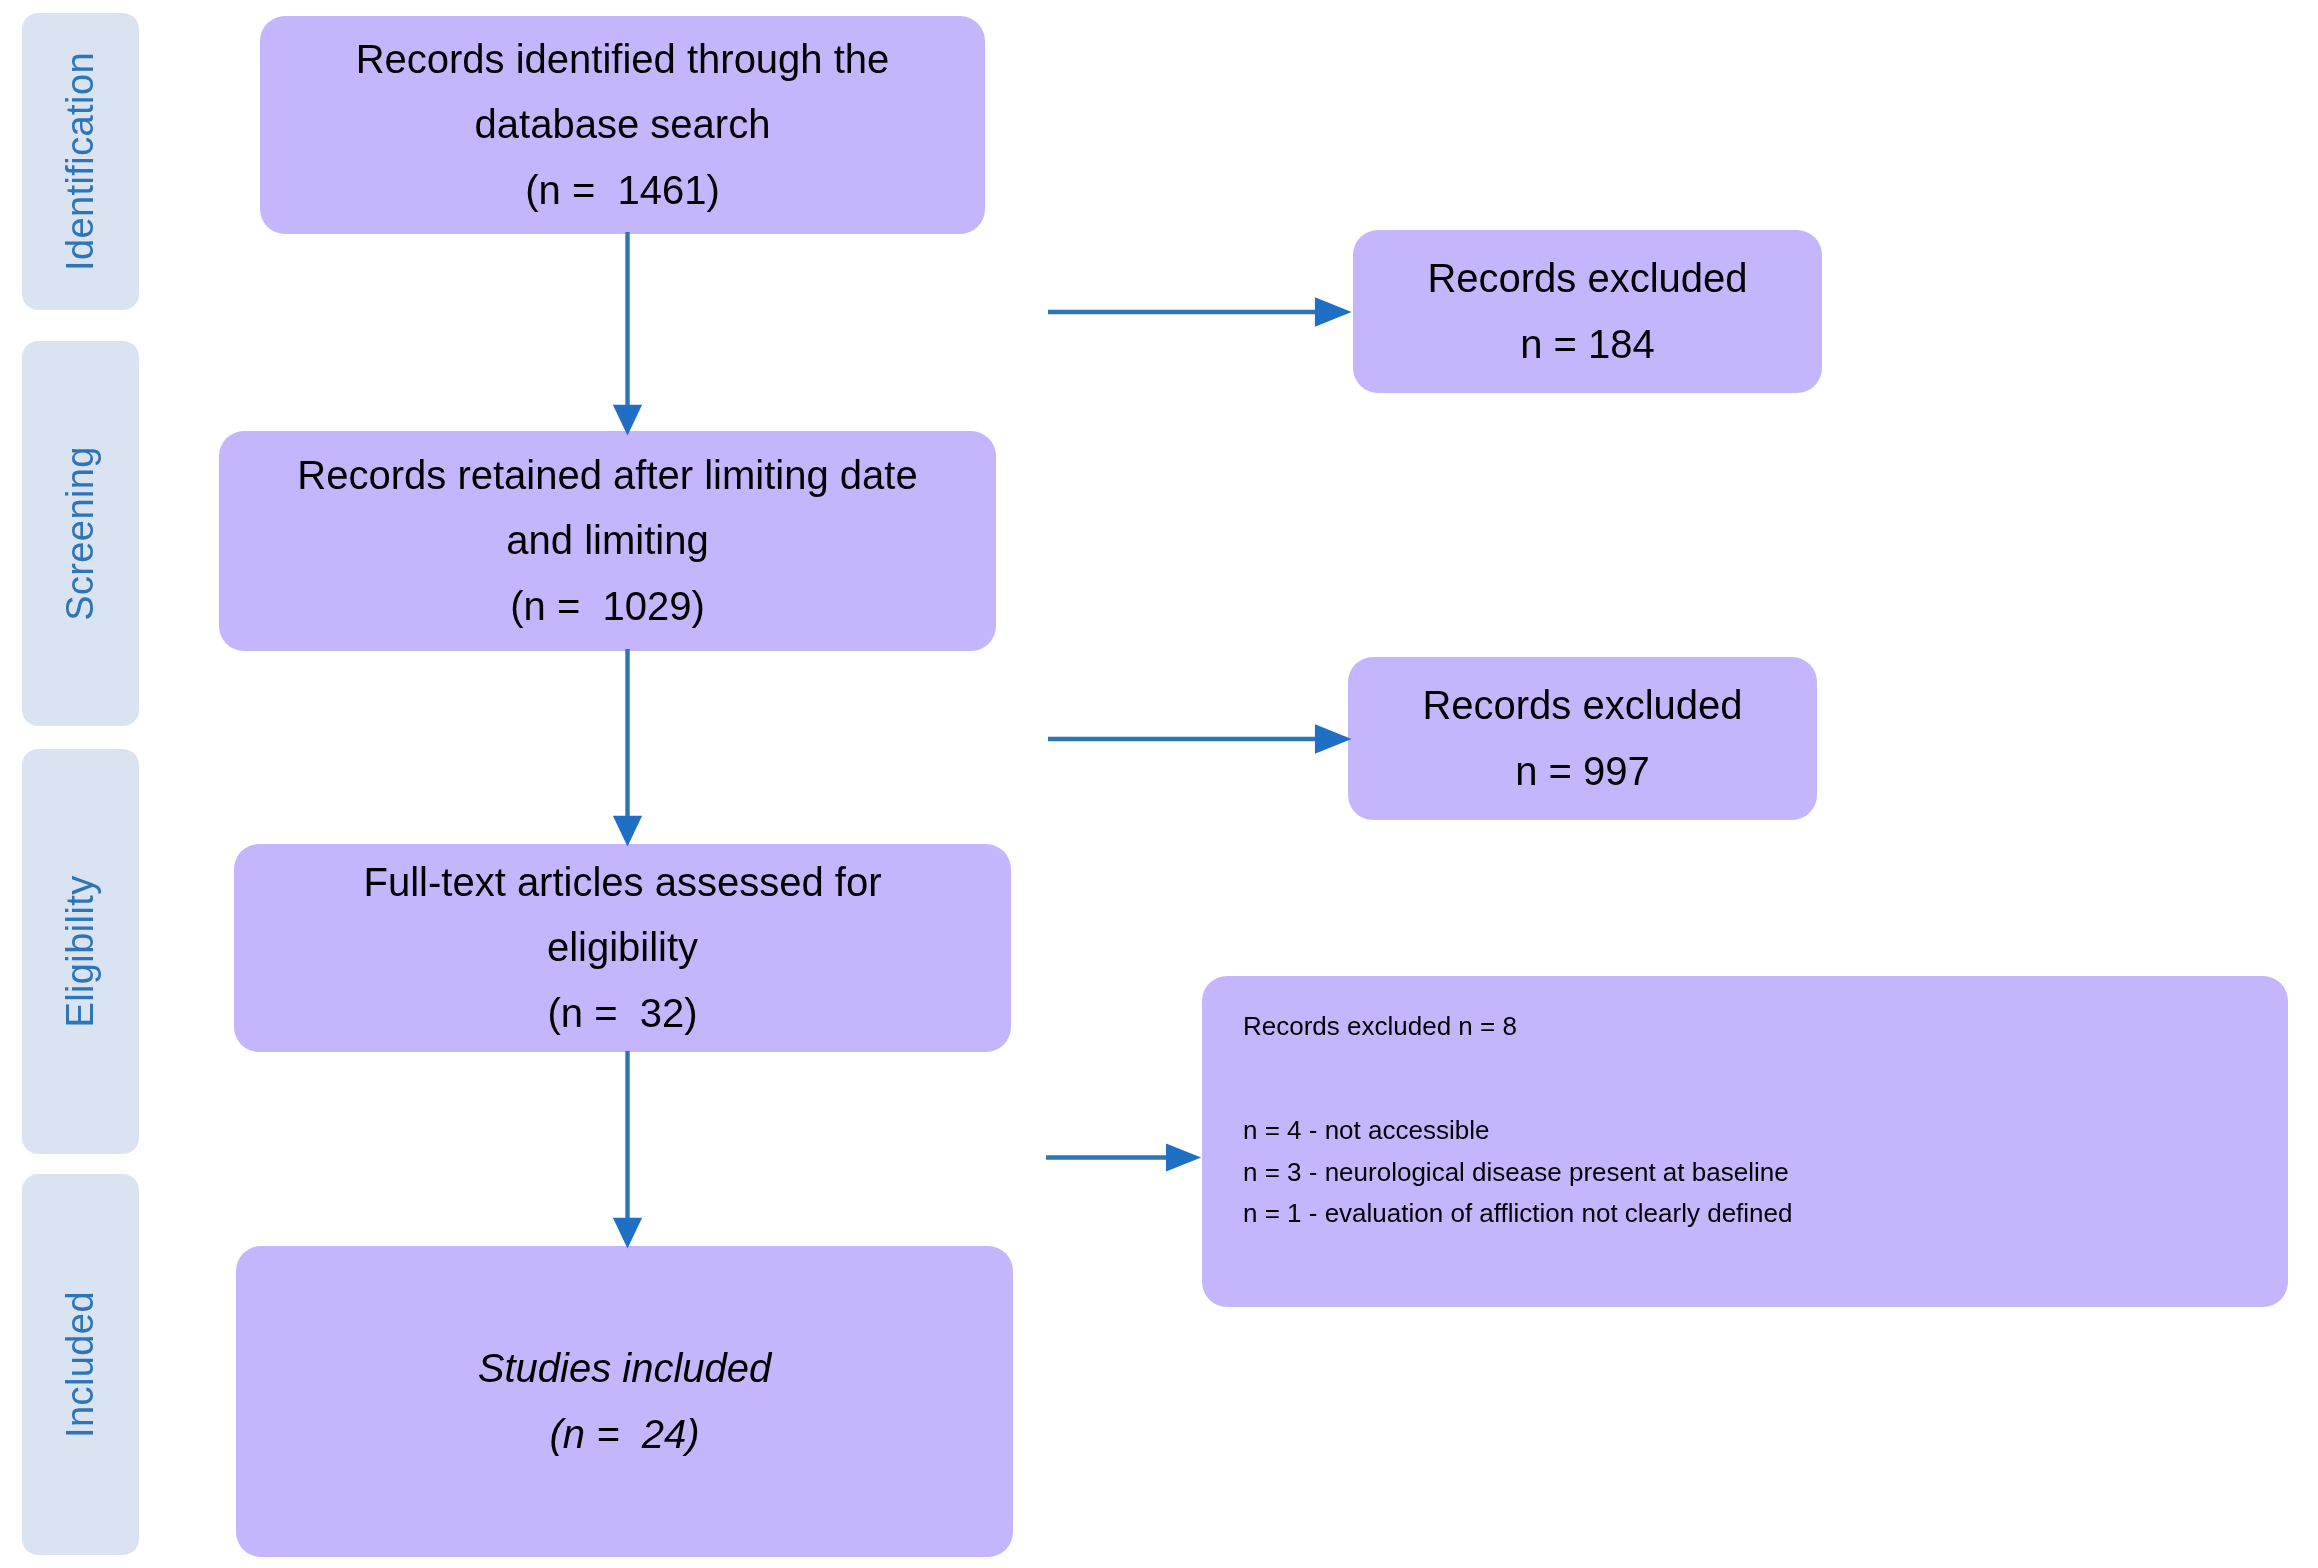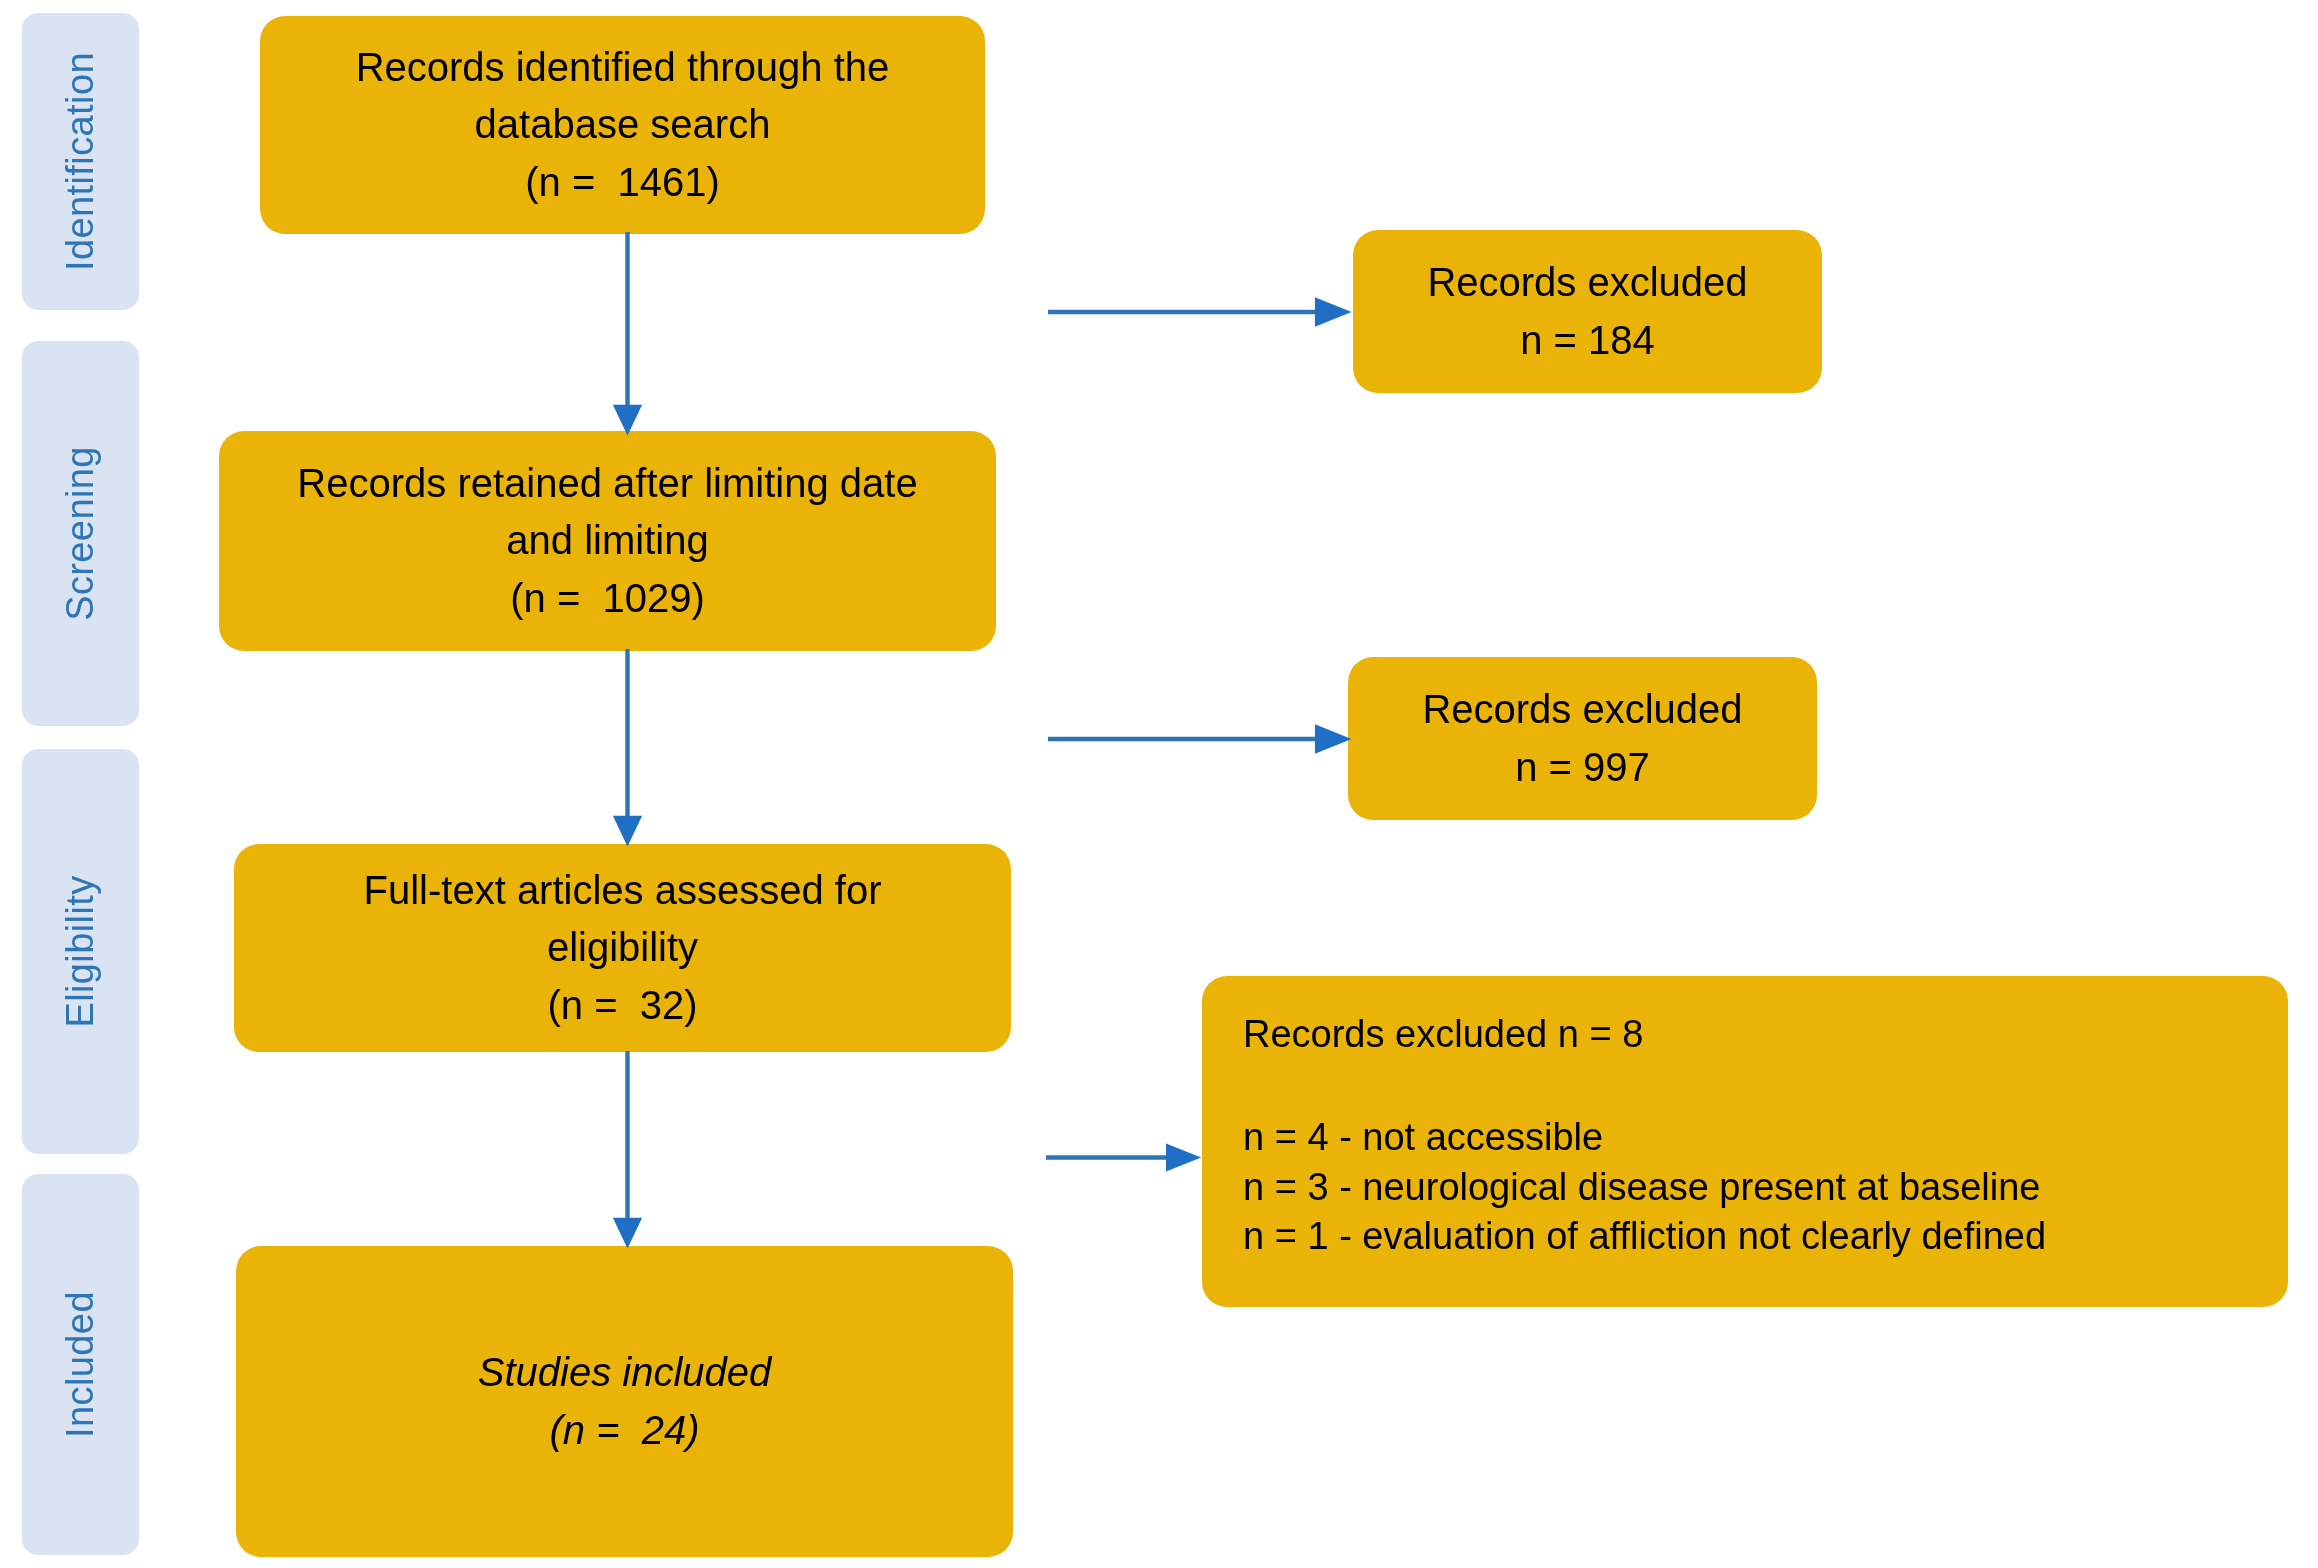--- a/index.html
+++ b/index.html
@@ -40,31 +40,32 @@
     transform-origin: center center;
   }
   #stage-0 { top: 13px;   height: 297px; }
   #stage-1 { top: 341px;  height: 385px; }
   #stage-2 { top: 749px; height: 405px; }
   #stage-3 { top: 1174px; height: 381px; }
 
   
   .fbox {
     position: absolute;
-    background: #eab308;
+    background: #c4b5fd;
     border-radius: 25px;
     box-sizing: border-box;
     display: flex;
     flex-direction: column;
     align-items: center;
     justify-content: center;
     color: #000000;
     font-size: 40px;
     line-height: 1.44;
     text-align: center;
+    gap: 8px;
   }
   .fbox .ln { display: block; white-space: pre; }
 
   #box-identified { left: 260px;  top: 16px;   width: 725px;  height: 218px; }
   #box-retained   { left: 219px;  top: 431px;  width: 777px; height: 220px; }
   #box-fulltext   { left: 234px;  top: 844px; width: 777px; height: 208px; }
   #box-included   { left: 236px;  top: 1246px; width: 777px; height: 311px; font-style: italic; }
 
   #box-excl-1 { left: 1353px; top: 230px;  width: 469px;  height: 163px; }
   #box-excl-2 { left: 1348px; top: 657px;  width: 469px;  height: 163px; }
@@ -72,21 +73,21 @@
   
   #box-excl-reasons {
     left: 1202px;
     top: 976px;
     width: 1086px;
     height: 331px;
     align-items: flex-start;
     justify-content: flex-start;
     text-align: left;
     padding: 34px 0 0 41px;
-    font-size: 38px;
+    font-size: 26px;
     line-height: 1.30;
   }
   #box-excl-reasons .spacer { height: 54px; }
   #box-excl-reasons .reason { display: block; white-space: pre; }
 
   
   .arrow { position: absolute; }
   .arrow svg { display: block; overflow: visible; }
 </style>
 </head>

